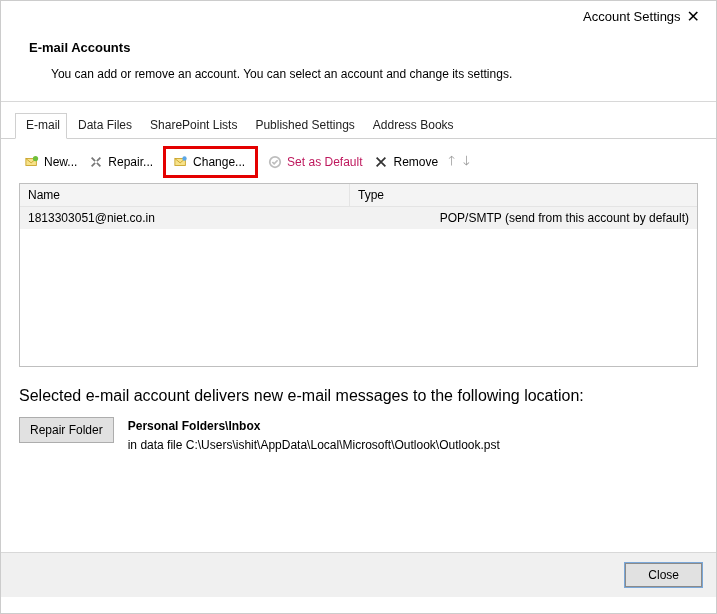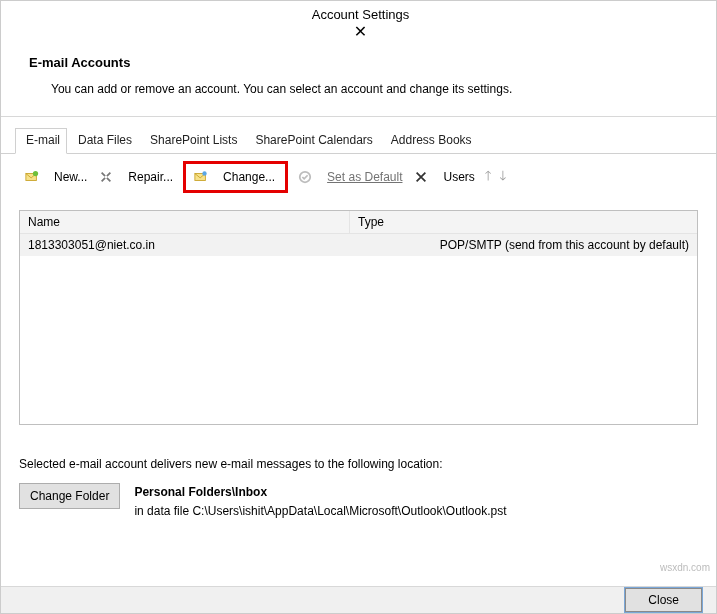--- a/index.html
+++ b/index.html
@@ -1,44 +1,44 @@
 <!DOCTYPE html>
 <html><head>
   <meta charset="utf-8">
   <style>
     * { box-sizing: border-box; margin: 0; padding: 0; }
     body { font-family: "Segoe UI", Tahoma, sans-serif; font-size: 12px; color: #000; background: #fff; width: 717px; height: 614px; position: relative; border: 1px solid #ccc; }
-    .titlebar { display: flex; align-items: center; justify-content: flex-end; padding: 6px 10px 4px 14px; font-size: 13px; flex-direction: column; }
+    .titlebar { display: flex; align-items: center; justify-content: flex-end; padding: 6px 10px 4px 14px; font-size: 13px; }
     .close-x { font-size: 16px; font-weight: 300; cursor: default; padding: 0 6px; font-family: Arial, sans-serif;}
     .header-block { padding: 10px 24px 20px 28px; }
     .header-title { font-weight: bold; font-size: 13px; }
     .header-sub { margin-left: 22px; margin-top: 12px; font-size: 12px; }
     .divider { border: none; border-top: 1px solid #d8d8d8; margin: 0; }
     .tabs { display: flex; padding: 10px 14px 0 14px; border-bottom: 1px solid #d0d0d0; gap: 0; font-size: 12px;}
     .tab { padding: 4px 6px 6px 10px; border: 1px solid transparent; border-bottom: none; position: relative; top: 1px; cursor: default; color: #222;}
     .tab.active { border-color: #d0d0d0; background: #fff; border-bottom: 1px solid #fff; }
     .toolbar { display: flex; align-items: center; gap: 4px; padding: 12px 16px 10px 20px; font-size: 12px;}
-    .tb-btn { display: inline-flex; align-items: center; gap: 15px; padding: 2px 4px; cursor: default; }
-    .tb-btn.disabled { color: #737373; text-decoration: underline; }
+    .tb-btn { display: inline-flex; align-items: center; gap: 5px; padding: 2px 4px; cursor: default; }
+    .tb-btn.disabled { color: #be185d; }
     .ic { width: 14px; height: 14px; display: inline-block; vertical-align: middle; }
     .highlight-box { border: 3px solid #e40000; padding: 4px 6px 4px 4px; margin: -6px 2px -6px 2px; display: inline-flex; align-items:center;}
     .arrow { color: #9a9a9a; font-size: 13px; padding: 0 2px;}
-    .list-frame { border: 1px solid #bfbfbf; margin: 12px 18px; height: 215px; background: #fff; }
+    .list-frame { border: 1px solid #bfbfbf; margin: 0 18px; height: 184px; background: #fff; }
     .list-header { display: flex; background: #f4f4f4; border-bottom: 1px solid #e4e4e4; font-size: 12px; }
     .col-name { width: 330px; padding: 4px 8px; border-right: 1px solid #e4e4e4; }
     .col-type { flex: 1; padding: 4px 8px; }
     .list-row { display: flex; font-size: 12px; background: #f2f2f2; }
     .cell-name { width: 330px; padding: 4px 8px; }
     .cell-type { flex: 1; padding: 4px 8px; text-align: right; }
-    .delivery-text { padding: 20px 10px 8px 18px; font-size: 12px; }
+    .delivery-text { padding: 20px 10px 8px 18px; font-size: 16px; }
     .delivery-row { display: flex; align-items: flex-start; padding: 4px 18px; gap: 14px; }
     .change-folder-btn { border: 1px solid #adadad; background: #e1e1e1; padding: 5px 10px; font-size: 12px; cursor: default; }
     .loc-block { font-size: 12px; line-height: 1.6; }
     .loc-title { font-weight: bold; }
-    .footer { position: absolute; bottom: 0; left: 0; right: 0; border-top: 1px solid #d8d8d8; padding: 1px 14px; display: flex; justify-content: flex-end; background:#f0f0f0;}
+    .footer { position: absolute; bottom: 16px; left: 0; right: 0; border-top: 1px solid #d8d8d8; padding: 10px 14px; display: flex; justify-content: flex-end; background:#f0f0f0;}
     .close-btn { border: 1px solid #8a8a8a; background: #e1e1e1; padding: 4px 22px; font-size: 12px; cursor: default; box-shadow: 0 0 0 1px #7aa7d8;}
     .watermark { position: absolute; right: 6px; bottom: 40px; font-size: 10px; color: #bcbcbc; font-family: Arial;}
     svg { display: block; }
   </style>
 </head>
 <body>
 
 <div class="titlebar">
   <span>Account Settings</span>
   <span class="close-x">✕</span>
@@ -48,21 +48,21 @@
   <div class="header-title">E-mail Accounts</div>
   <div class="header-sub">You can add or remove an account. You can select an account and change its settings.</div>
 </div>
 
 <hr class="divider">
 
 <div class="tabs">
   <div class="tab active">E-mail</div>
   <div class="tab">Data Files</div>
   <div class="tab">SharePoint Lists</div>
-  <div class="tab">SharePoint Calendars</div>
+  <div class="tab">Published Settings</div>
   <div class="tab">Address Books</div>
 </div>
 
 <div class="toolbar">
   <span class="tb-btn">
     <span class="ic">
       <svg viewBox="0 0 16 16">
           <rect x="1" y="4" width="12" height="8" fill="#f7e28a" stroke="#c9a227"></rect>
           <path d="M1 4 L7 9 L13 4" stroke="#c9a227" fill="none"></path>
           <circle cx="12" cy="4" r="3" fill="#6fbf3b"></circle>
@@ -99,41 +99,41 @@
         </svg>
     </span>
     <span>Set as Default</span>
   </span>
   <span class="tb-btn">
     <span class="ic">
       <svg viewBox="0 0 16 16">
           <path d="M3 3 L13 13 M13 3 L3 13" stroke="#333" stroke-width="2"></path>
         </svg>
     </span>
-    <span>Users</span>
+    <span>Remove</span>
   </span>
   <span class="arrow">🡑</span>
   <span class="arrow">🡓</span>
 </div>
 
 <div class="list-frame">
   <div class="list-header">
     <div class="col-name">Name</div>
     <div class="col-type">Type</div>
   </div>
   <div class="list-row">
     <div class="cell-name">1813303051@niet.co.in</div>
     <div class="cell-type">POP/SMTP (send from this account by default)</div>
   </div>
 </div>
 
 <div class="delivery-text">Selected e-mail account delivers new e-mail messages to the following location:</div>
 
 <div class="delivery-row">
-  <button class="change-folder-btn">Change Folder</button>
+  <button class="change-folder-btn">Repair Folder</button>
   <div class="loc-block">
     <div class="loc-title">Personal Folders\Inbox</div>
     <div>in data file C:\Users\ishit\AppData\Local\Microsoft\Outlook\Outlook.pst</div>
   </div>
 </div>
 
 <div class="watermark">wsxdn.com</div>
 
 <div class="footer">
   <button class="close-btn">Close</button>

